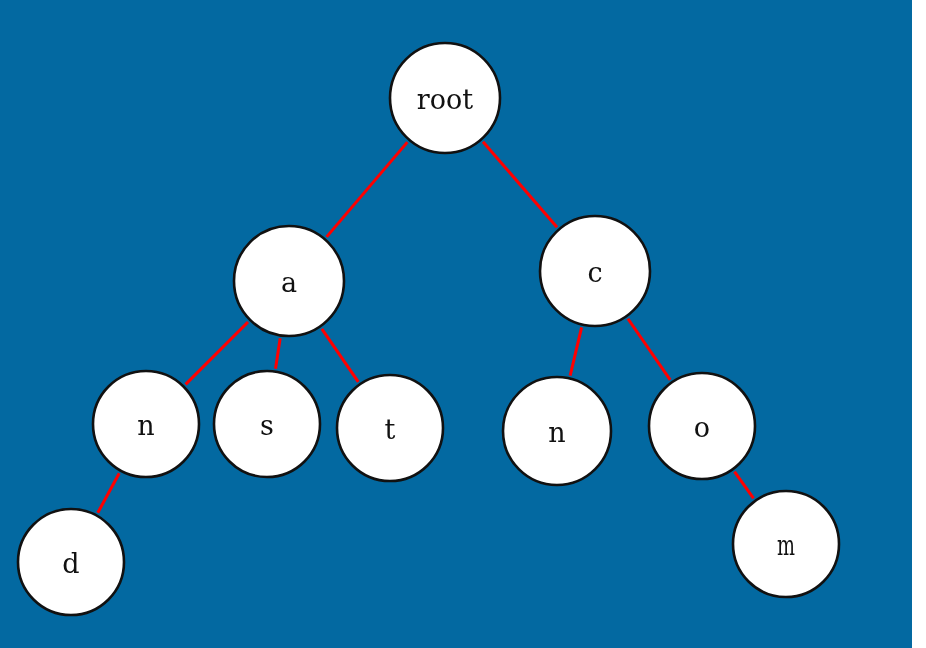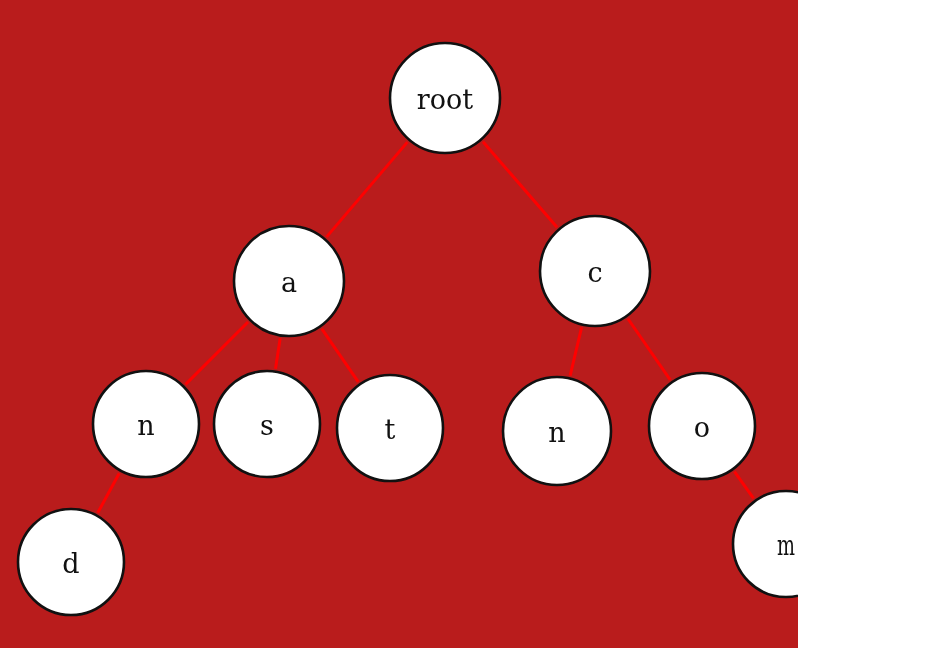--- a/index.html
+++ b/index.html
@@ -6,23 +6,23 @@
   html, body {
     margin: 0;
     padding: 0;
     background: #ffffff;
   }
   body {
     font-family: "DejaVu Serif", serif;
   }
   #canvas {
     position: relative;
-    width: 798px;
+    width: 912px;
     height: 648px;
-    background: #b91c1c;
+    background: #0369a1;
     overflow: hidden;
   }
   #tree-svg {
     position: absolute;
     top: 0;
     left: 0;
     width: 926px;
     height: 648px;
     display: block;
   }

